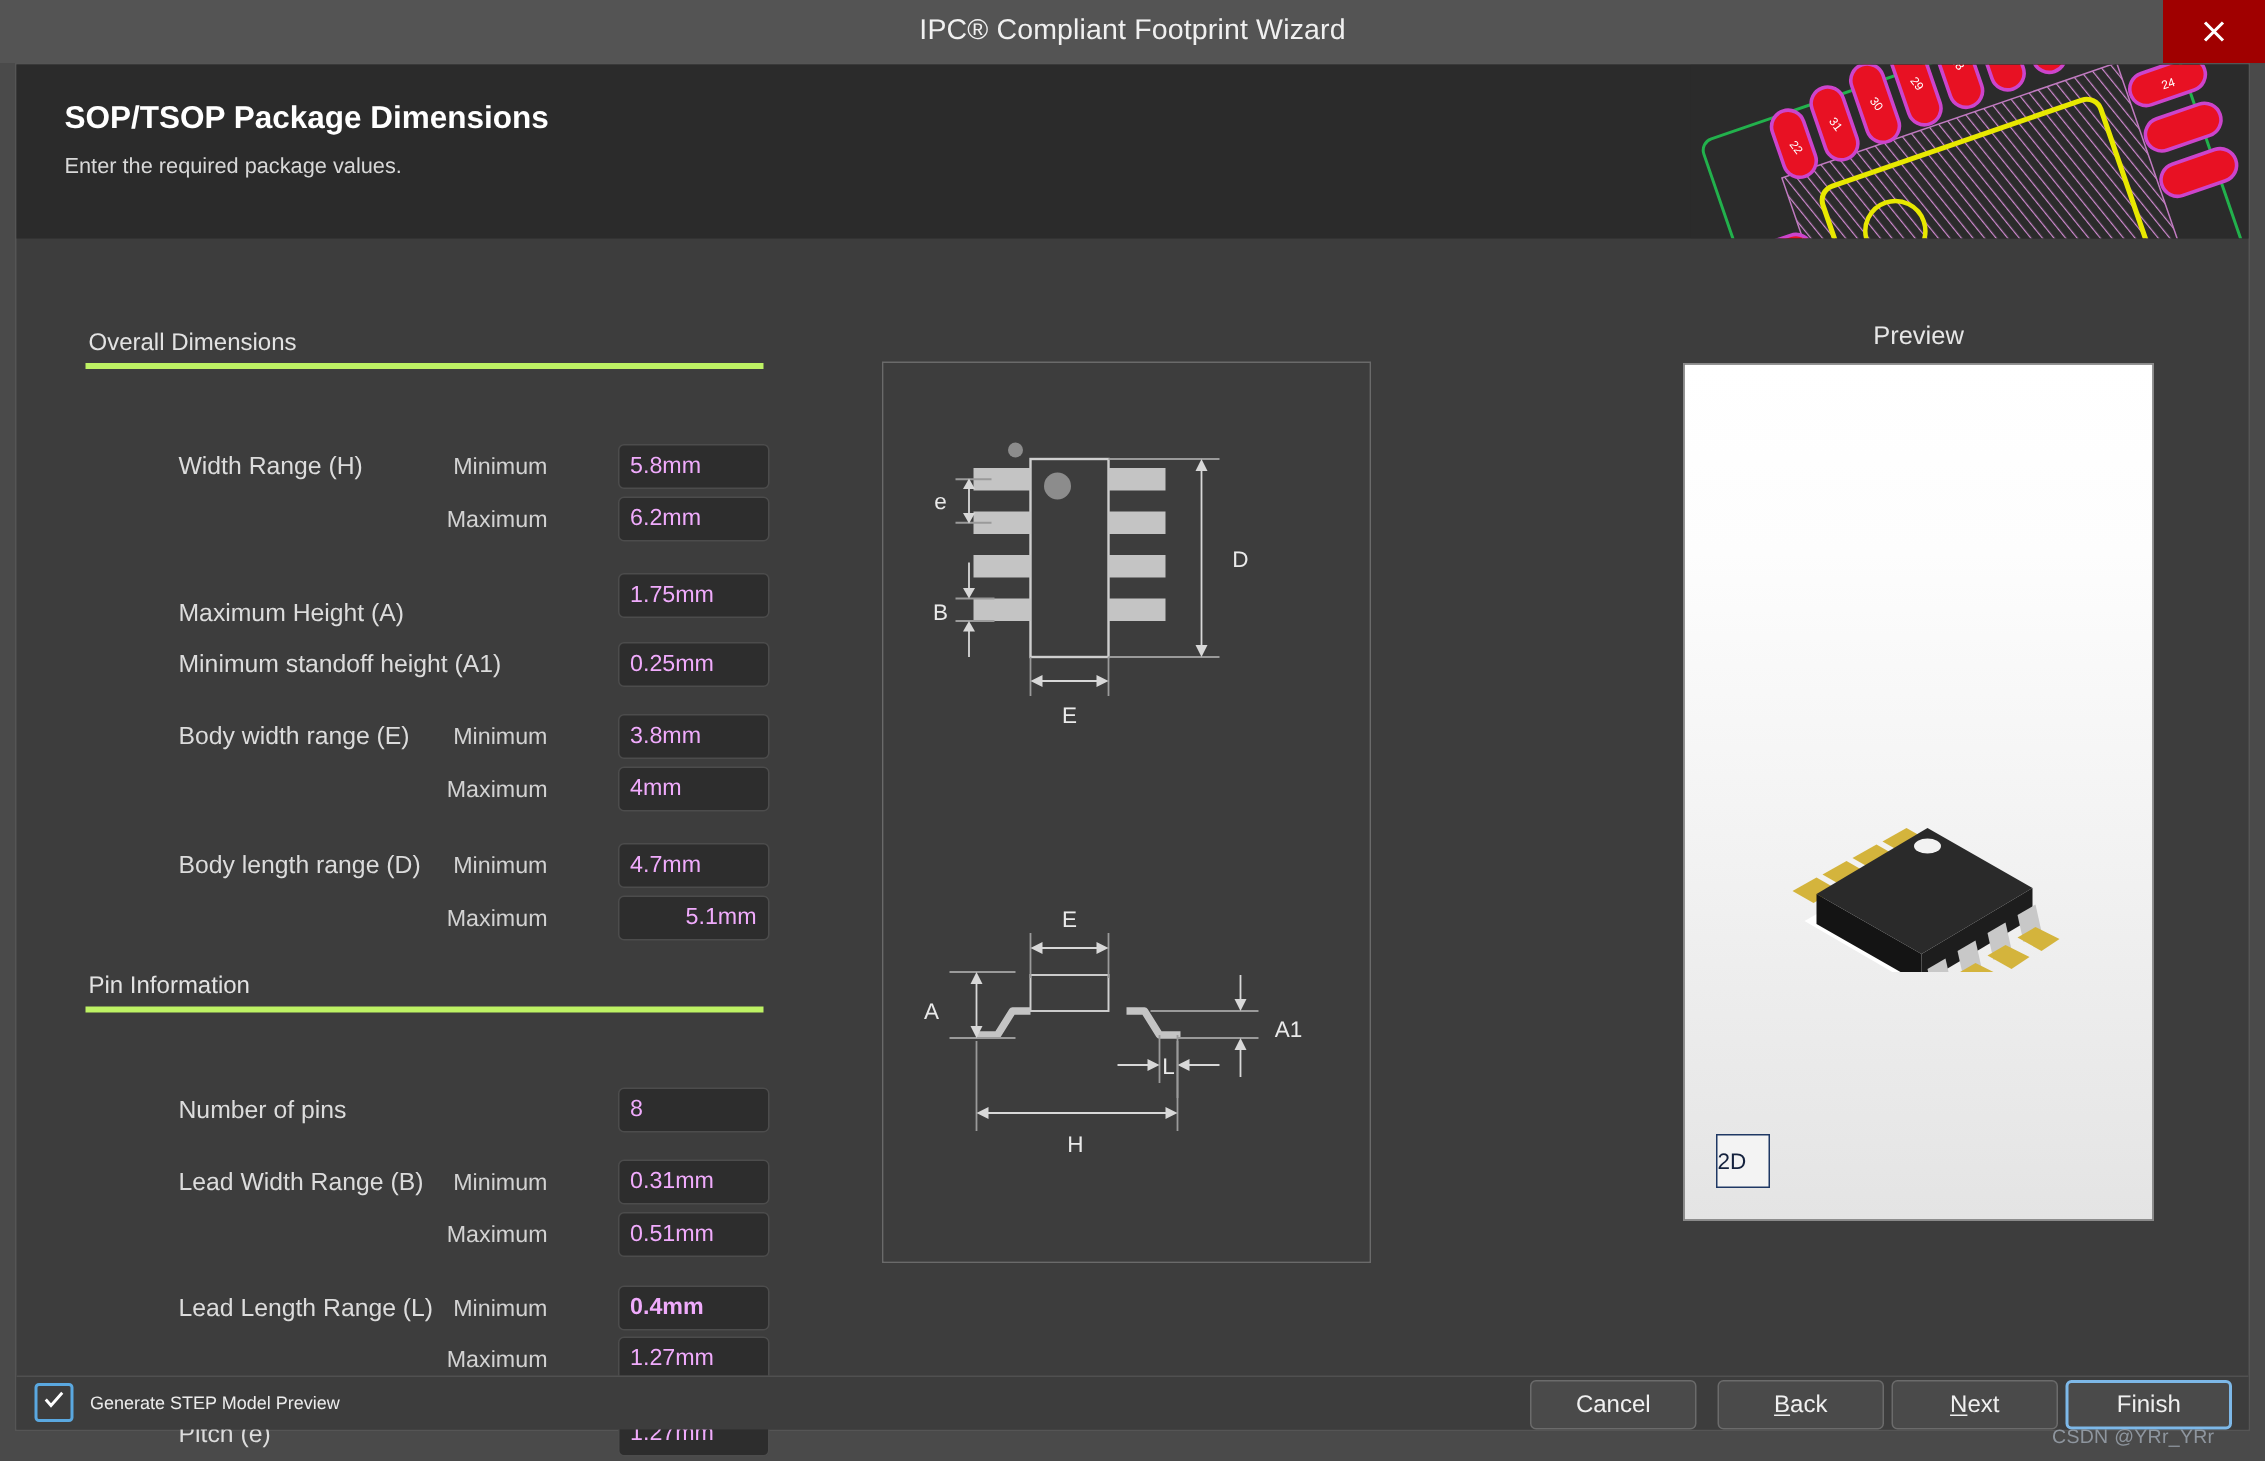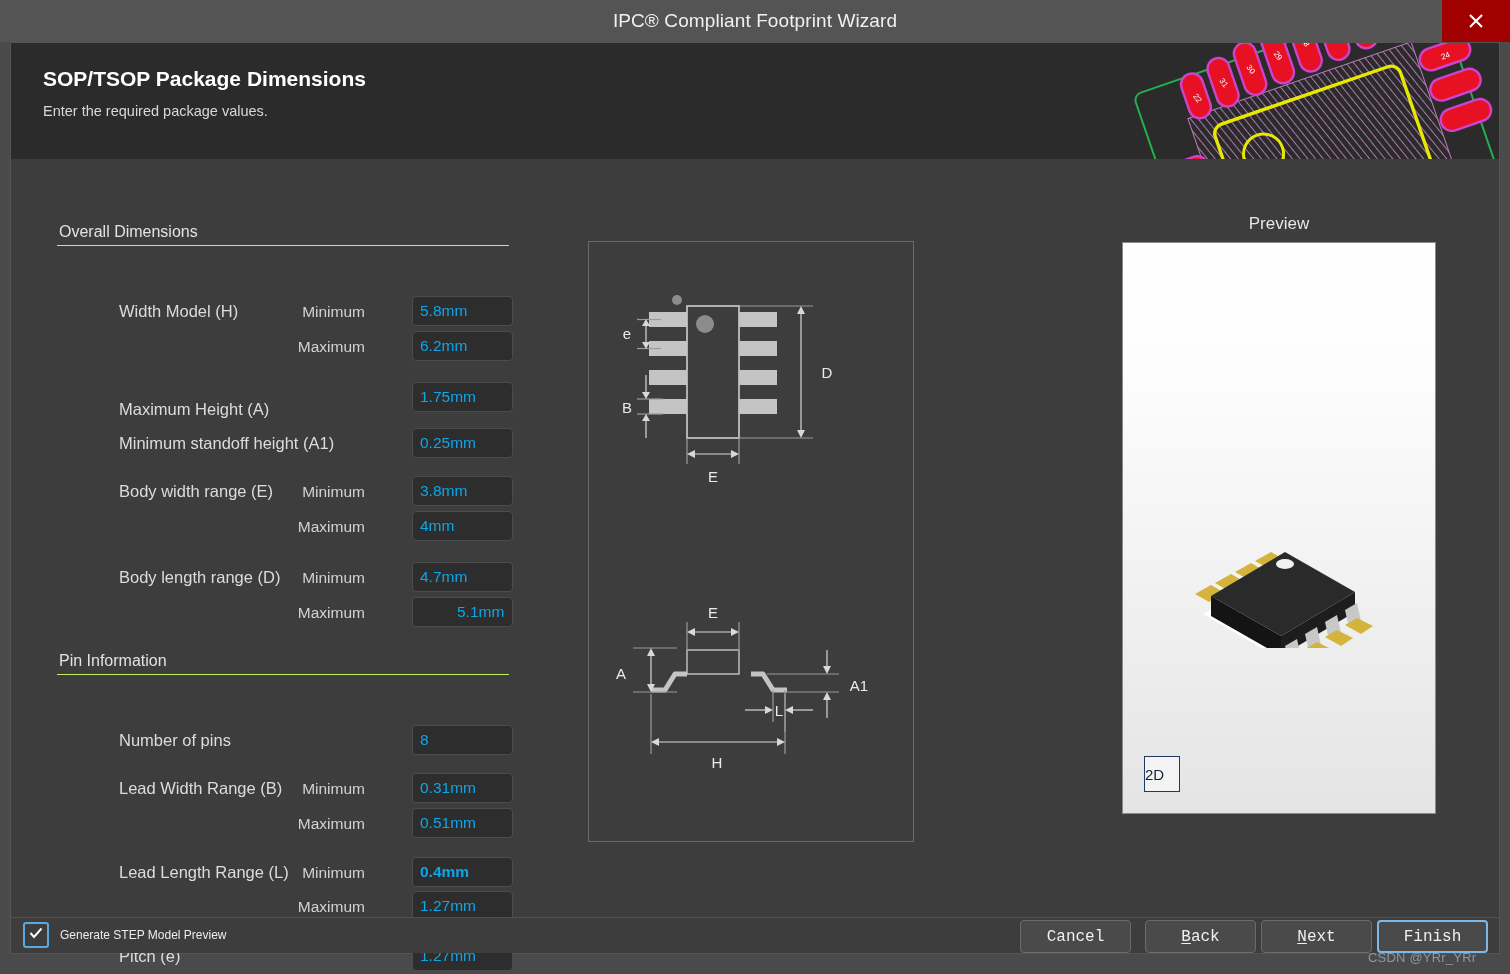--- a/index.html
+++ b/index.html
@@ -53,40 +53,40 @@
     color: #d8d8d8; font-size: 14.5px;
   }
 
   
   #body { position: absolute; left: 0; top: 116px; width: 1488px; height: 758px; }
 
   
   #form-col { position: absolute; left: 46px; top: 0; width: 500px; }
   .section-header {
     position: relative; height: 30px;
-    border-bottom: 1px solid #bef264;
+    border-bottom: 4px solid #bef264;
     margin-bottom: 10px;
   }
   .section-header span {
     position: absolute; left: 2px; bottom: 4px;
     color: #e2e2e2; font-size: 16px;
   }
   .frow { position: relative; height: 100%; }
   .flabel {
     position: absolute; color: #dcdcdc; font-size: 16.5px;
     white-space: nowrap;
   }
   .mlabel {
     position: absolute; color: #d2d2d2; font-size: 15.5px;
     text-align: right; width: 95px;
   }
   .finput {
     position: absolute; width: 101px; height: 30px;
     background: #2d2d2d; border: 1px solid #4c4c4c; border-radius: 4px;
-    color: #0ea5e9; font-size: 15.5px;
+    color: #f0abfc; font-size: 15.5px;
     padding: 0 0 0 7px; line-height: 28px;
     font-family: "Liberation Sans", sans-serif;
     outline: none; cursor: text;
   }
 
   
   #diagram-panel {
     position: absolute; left: 577px; top: 82px;
     width: 326px; height: 601px;
     background: #3d3d3d; border: 1px solid #6a6a6a;
@@ -129,21 +129,21 @@
     background: #3d3d3d; border: 2px solid #5aa8e0;
     display: flex; align-items: center; justify-content: center;
   }
   #chk-label { color: #ececec; font-size: 12px; }
 
   .btn {
     position: absolute; top: 2px; height: 33px; width: 111px;
     background: #4a4a4a; border: 1px solid #6b6b6b; border-radius: 4px;
     color: #f0f0f0; font-size: 16px;
     display: flex; align-items: center; justify-content: center;
-    cursor: pointer; font-family: Liberation Mono, monospace;
+    cursor: pointer; font-family: Liberation Sans, sans-serif;
   }
   .btn u { text-underline-offset: 2px; }
   #btn-finish { border: 2px solid #7db8e8; }
   #watermark {
     position: absolute; left: 1368px; top: 950px;
     color: #9aa3ad; font-size: 13px; opacity: .85;
     letter-spacing: .2px; pointer-events: none;
   }
 </style>
 </head>
@@ -252,21 +252,21 @@
 
   <div id="body">
 
     <div id="form-col">
 
       <div class="section-header" style="top:57px; width:452px;">
         <span>Overall Dimensions</span>
       </div>
 
       <div class="frow">
-        <div class="flabel" style="left:62px; top:103px;">Width Model (H)</div>
+        <div class="flabel" style="left:62px; top:103px;">Width Range (H)</div>
         <div class="mlabel" style="left:213px; top:104px;">Minimum</div>
         <input class="finput" style="left: 355px; top: 97px;" value="5.8mm">
         <div class="mlabel" style="left:213px; top:139px;">Maximum</div>
         <input class="finput" style="left: 355px; top: 132px;" value="6.2mm">
       </div>
 
       <div class="frow">
         <div class="flabel" style="left:62px; top:201px;text-align:center;">Maximum Height (A)</div>
         <input class="finput" style="left: 355px; top: 183px;" value="1.75mm">
       </div>

